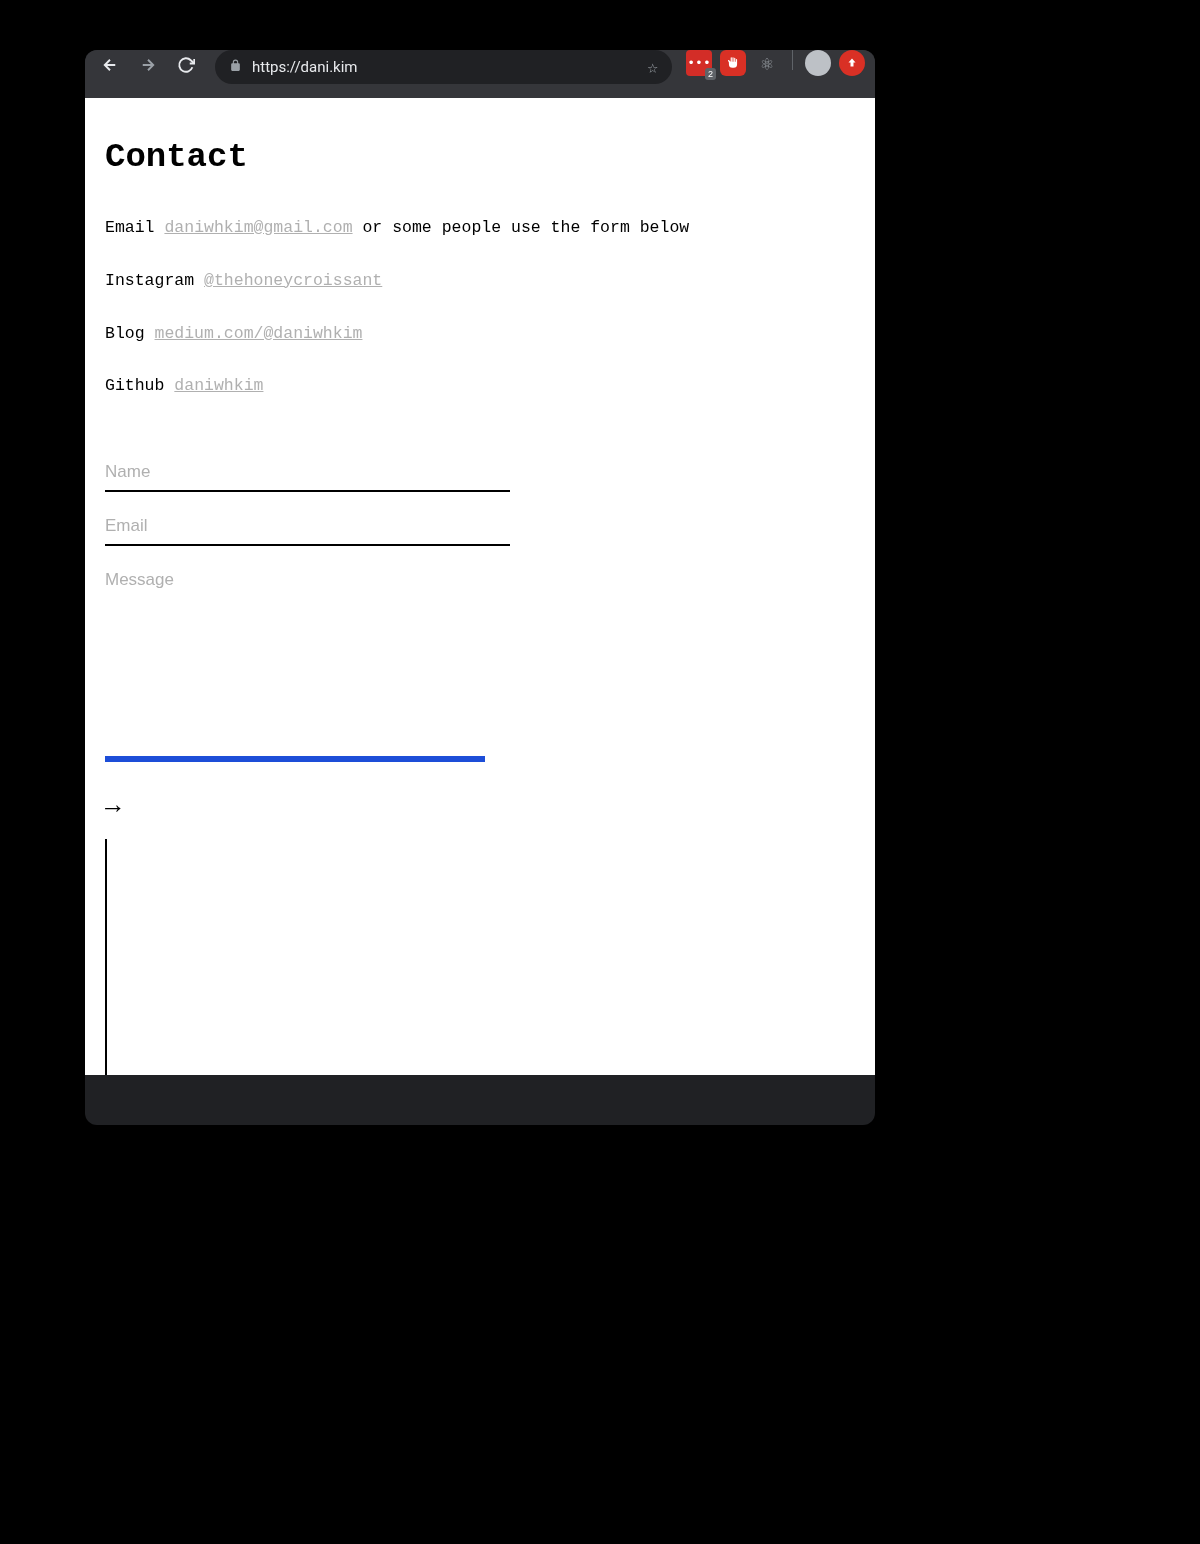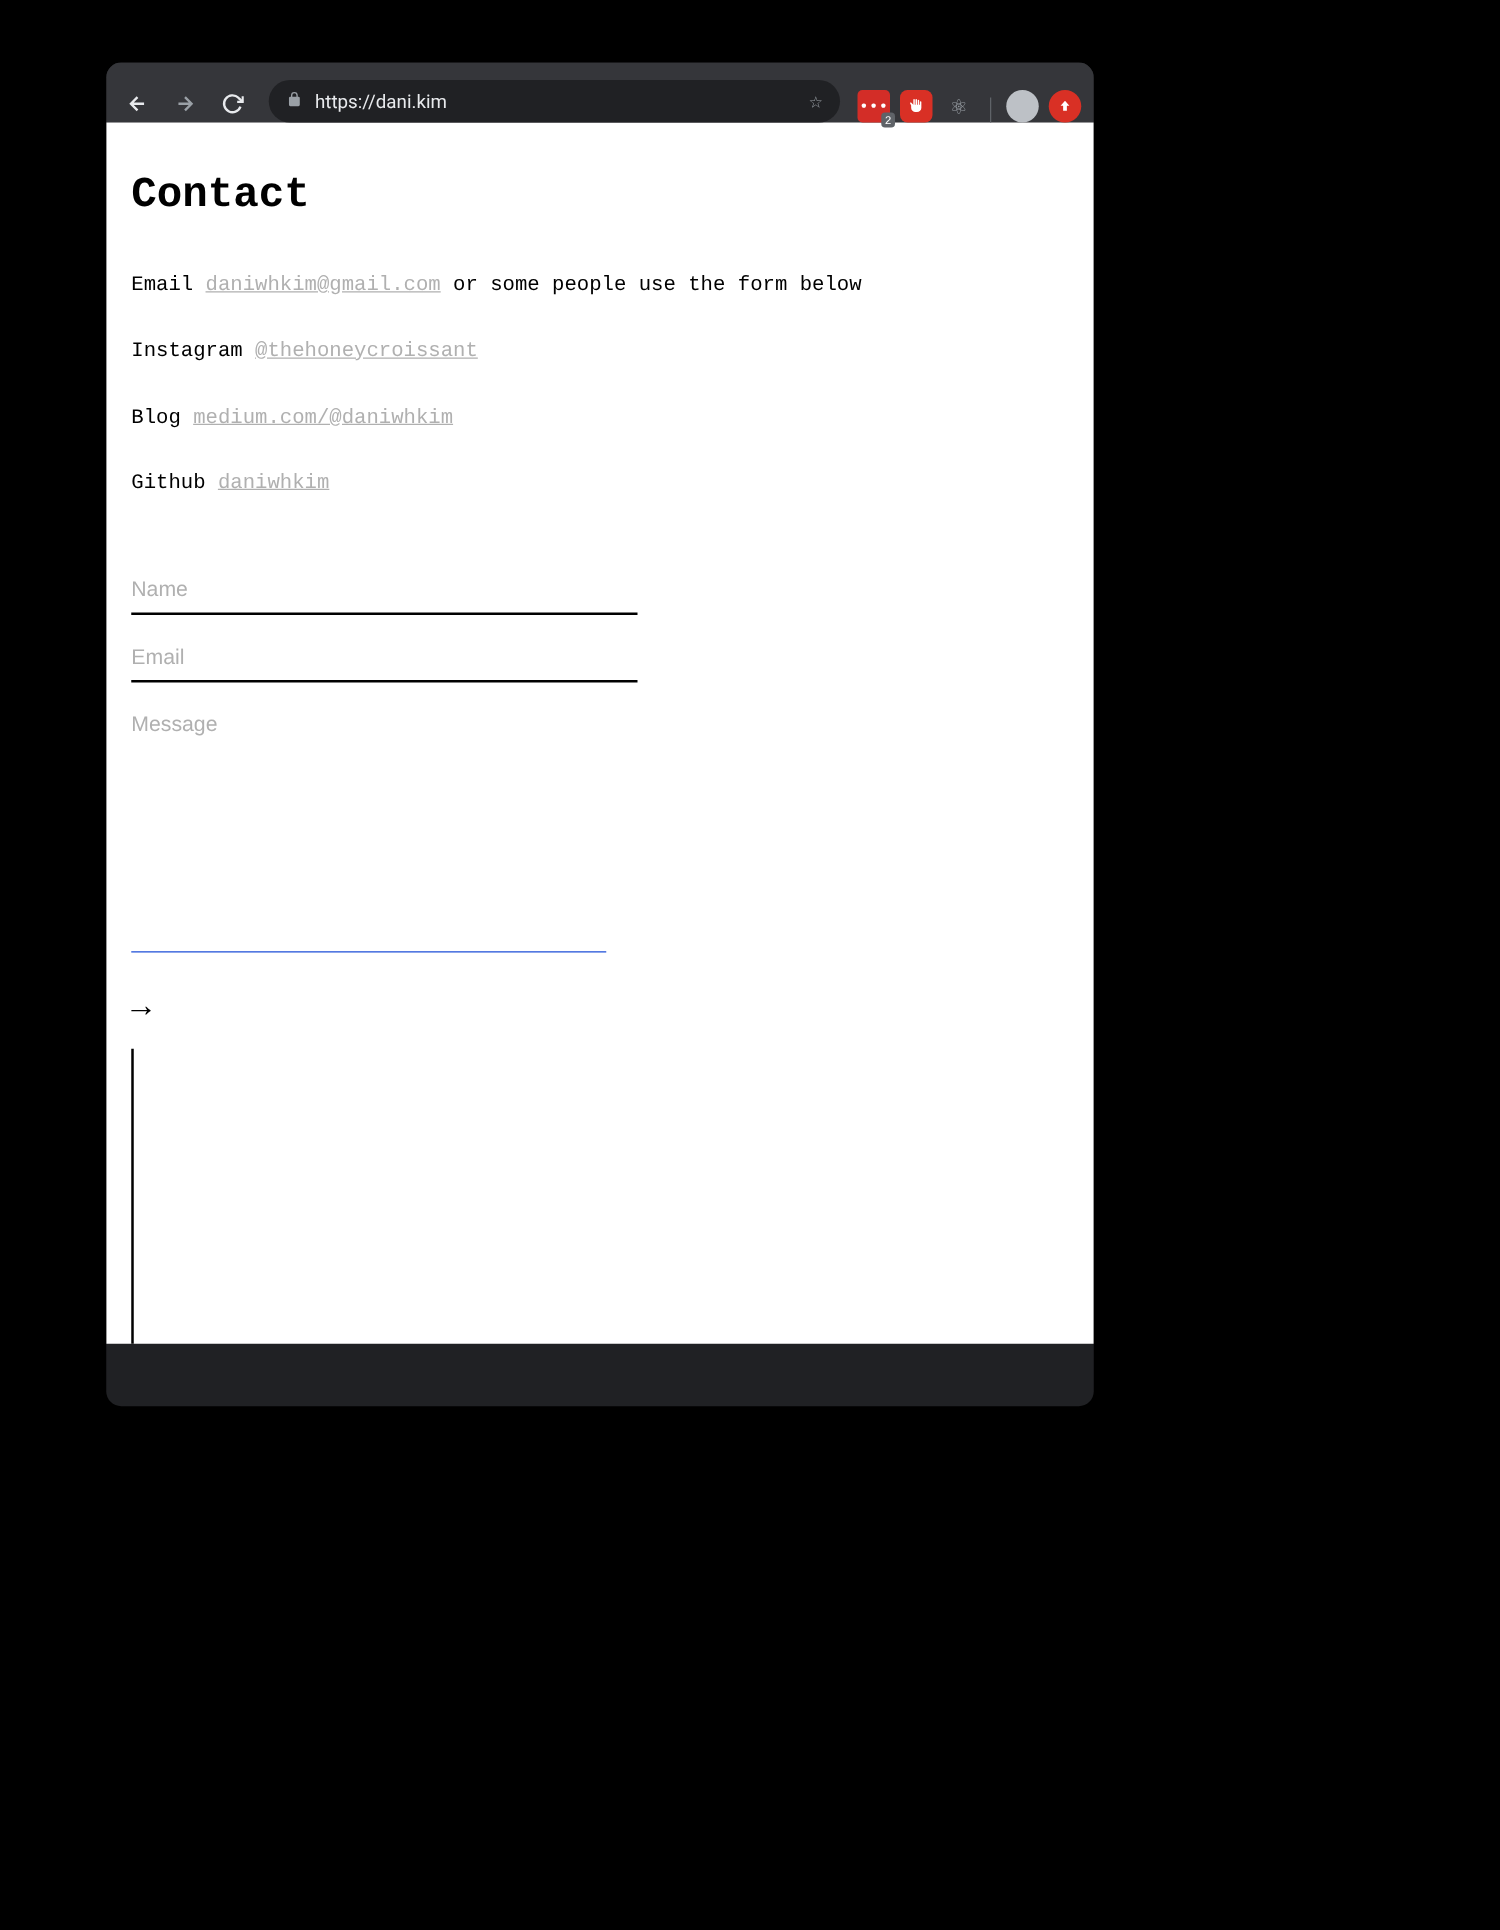--- a/index.html
+++ b/index.html
@@ -68,21 +68,21 @@
 .new-tab-btn {
   color: #e8eaed;
   font-size: 22px;
   margin-left: 18px;
   margin-top: 8px;
 }
 .toolbar {
   height: 48px;
   background: #35363a;
   display: flex;
-  align-items: flex-end;
+  align-items: flex-start;
   padding: 0 10px;
   gap: 8px;
 }
 .nav-btn {
   width: 30px; height: 30px;
   display: flex; align-items: center; justify-content: center;
   color: #9aa0a6; border-radius: 50%;
   font-size: 20px;
 }
 .nav-btn.active { color: #e8eaed; }
@@ -170,21 +170,21 @@
   font-size: 17px;
   padding: 8px 0;
   background: transparent;
   outline: none;
   margin-bottom: 16px;
 }
 .field::placeholder { color: #b0b0b0; }
 textarea.field {
   height: 200px;
   resize: none;
-  border-bottom: 1px solid #1d4ed8;
+  border-bottom: 6px solid #1d4ed8;
   width: 380px;
 }
 .submit-arrow {
   font-size: 26px;
   color: #000;
   margin-top: 8px;
   background: none;
   border: none;
   cursor: pointer;
   font-family: inherit;

